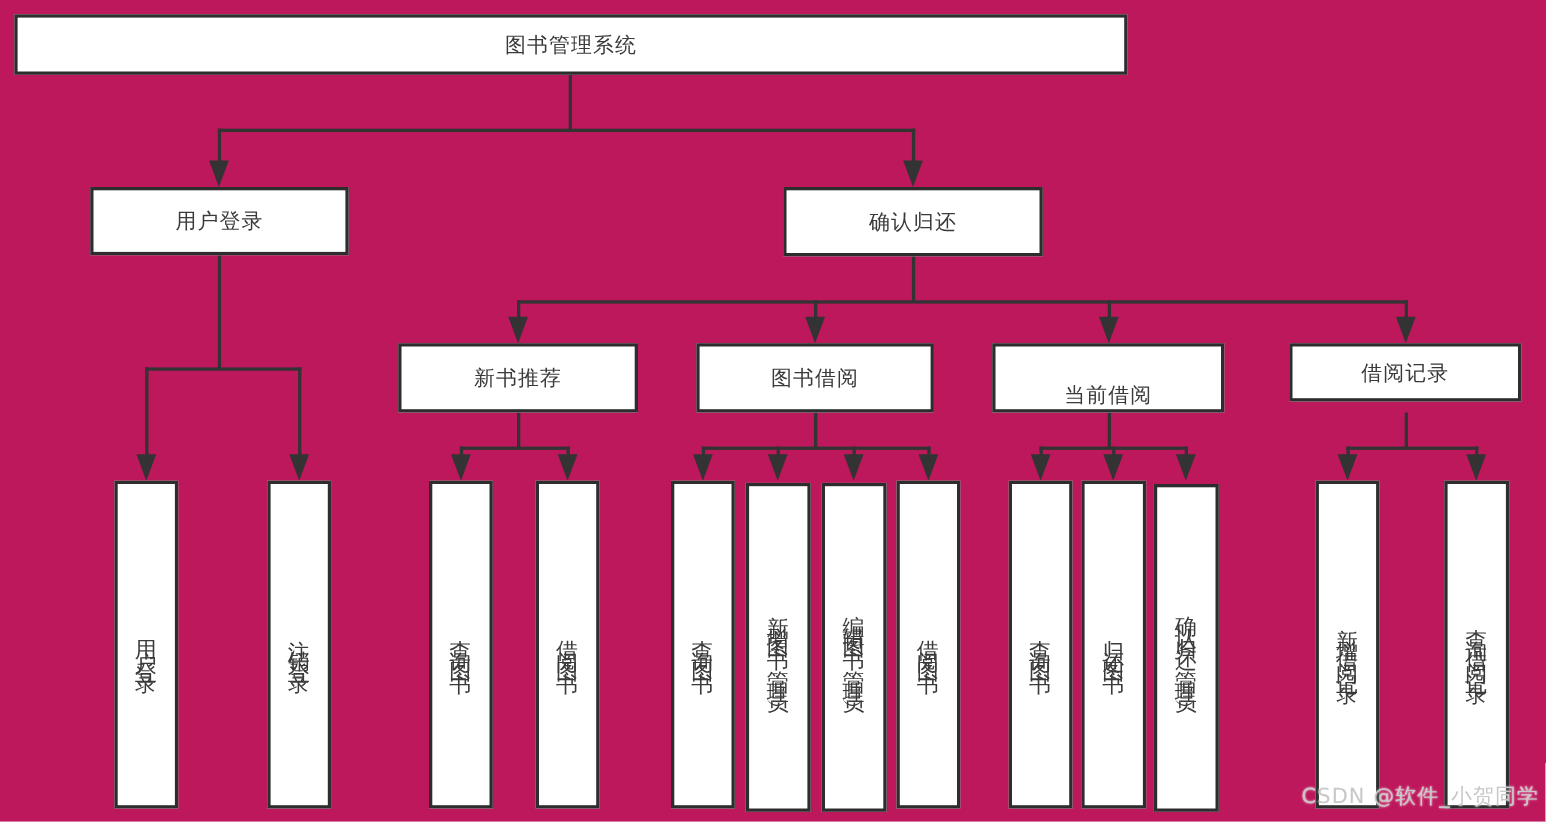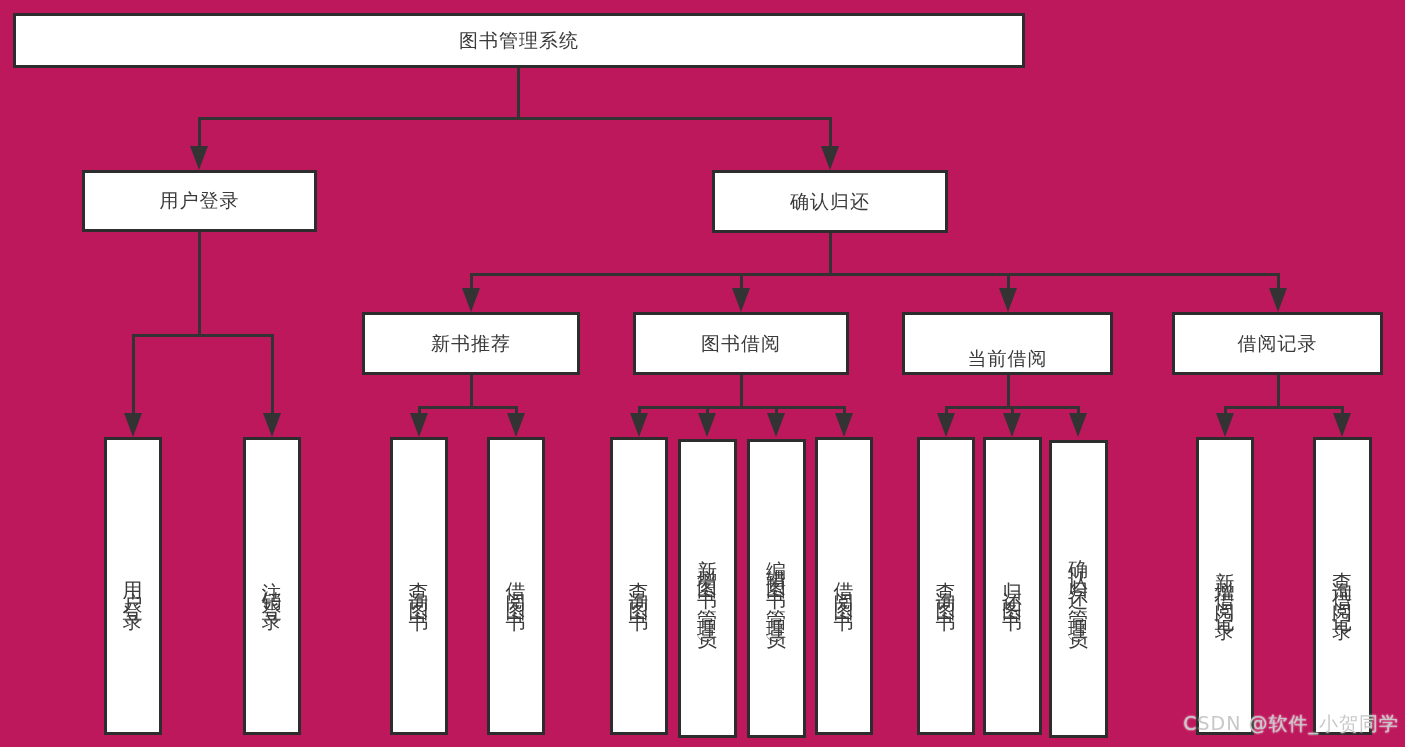--- a/index.html
+++ b/index.html
@@ -143,21 +143,21 @@
 
   <div class="hbox" style="left:633px; top:312px; width:216px; height:63px;">
     <span>图书借阅</span>
   </div>
   <div class="hbox" style="left:362px; top:312px; width:218px; height:63px;">
     <span>新书推荐</span>
   </div>
   <div class="hbox" style="left:902px; top:312px; width:211px; height:63px;align-items:flex-end;">
     <span>当前借阅</span>
   </div>
-  <div class="hbox" style="left:1172px; top:312px; width:211px; height:63px;">
+  <div class="hbox" style="left:1172px; top:312px; width:211px; height:53px;">
     <span>借阅记录</span>
   </div>
 
   <div class="vbox" style="left:104px; top:437px; width:58px; height:298px;">
     <span class="vtext">用户登录</span>
   </div>
   <div class="vbox" style="left:243px; top:437px; width:58px; height:298px;">
     <span class="vtext">注销登录</span>
   </div>
 

